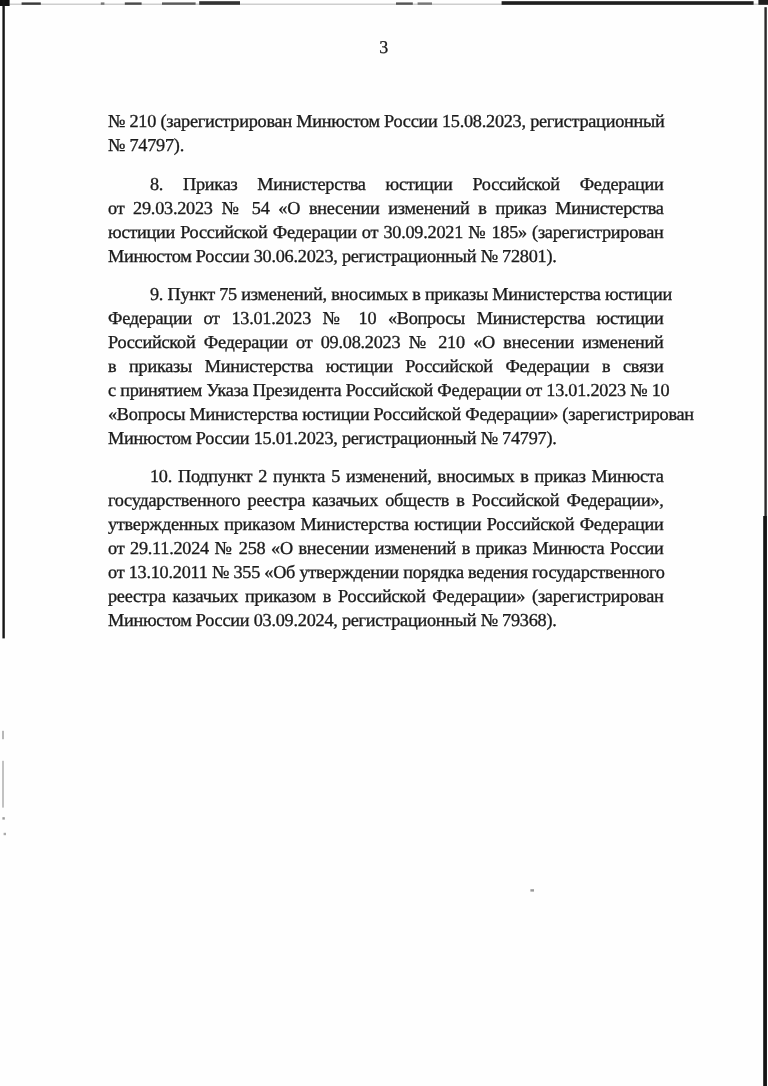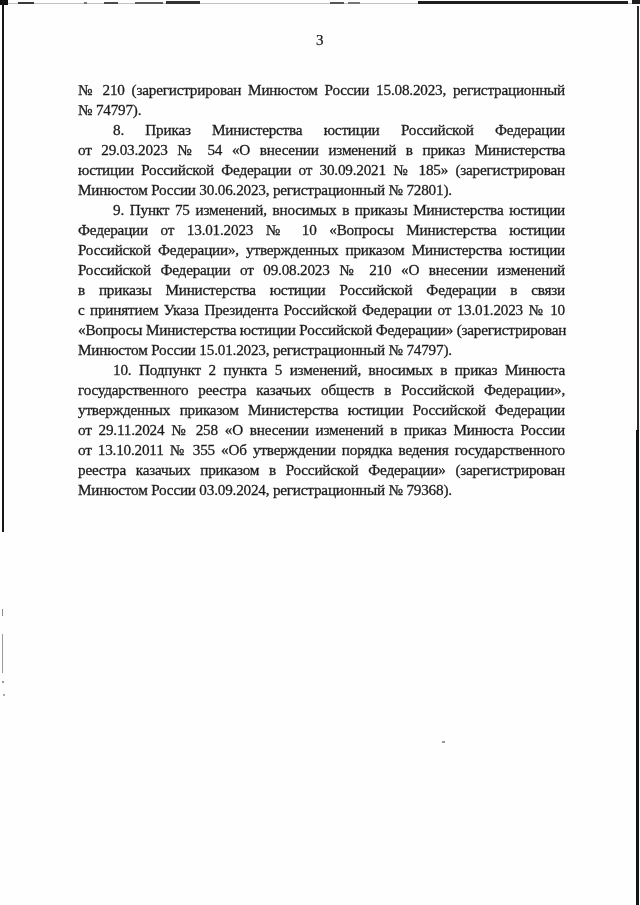--- a/index.html
+++ b/index.html
@@ -50,21 +50,21 @@
     -webkit-text-stroke: 0.25px #1b1b1b;
   }
 
   
   .text-block {
     position: absolute;
     left: 78px;
     top: 80px;
     width: 487px;
   }
-  .paragraph { margin: 0; }
+  .paragraph { margin: 12px; }
   .line {
     height: 20px;
     line-height: 20px;
     font-size: 15.2px;
     letter-spacing: -0.2px;
     text-align: justify;
     text-align-last: justify;
     white-space: nowrap;
     overflow: visible;
     -webkit-text-stroke: 0.28px #1b1b1b;
@@ -106,21 +106,20 @@
       </div>
       <div class="paragraph">
         <div class="line indent">8. Приказ Министерства юстиции Российской Федерации</div>
         <div class="line">от 29.03.2023 № 54 «О внесении изменений в приказ Министерства</div>
         <div class="line">юстиции Российской Федерации от 30.09.2021 № 185» (зарегистрирован</div>
         <div class="line last">Минюстом России 30.06.2023, регистрационный № 72801).</div>
       </div>
       <div class="paragraph">
         <div class="line indent">9. Пункт 75 изменений, вносимых в приказы Министерства юстиции</div>
         <div class="line">Федерации от 13.01.2023 № 10 «Вопросы Министерства юстиции</div>
-        <div class="line">Российской Федерации», утвержденных приказом Министерства юстиции</div>
         <div class="line">Российской Федерации от 09.08.2023 № 210 «О внесении изменений</div>
         <div class="line">в приказы Министерства юстиции Российской Федерации в связи</div>
         <div class="line">с принятием Указа Президента Российской Федерации от 13.01.2023 № 10</div>
         <div class="line">«Вопросы Министерства юстиции Российской Федерации» (зарегистрирован</div>
         <div class="line last">Минюстом России 15.01.2023, регистрационный № 74797).</div>
       </div>
       <div class="paragraph">
         <div class="line indent">10. Подпункт 2 пункта 5 изменений, вносимых в приказ Минюста</div>
         <div class="line">государственного реестра казачьих обществ в Российской Федерации»,</div>
         <div class="line">утвержденных приказом Министерства юстиции Российской Федерации</div>

